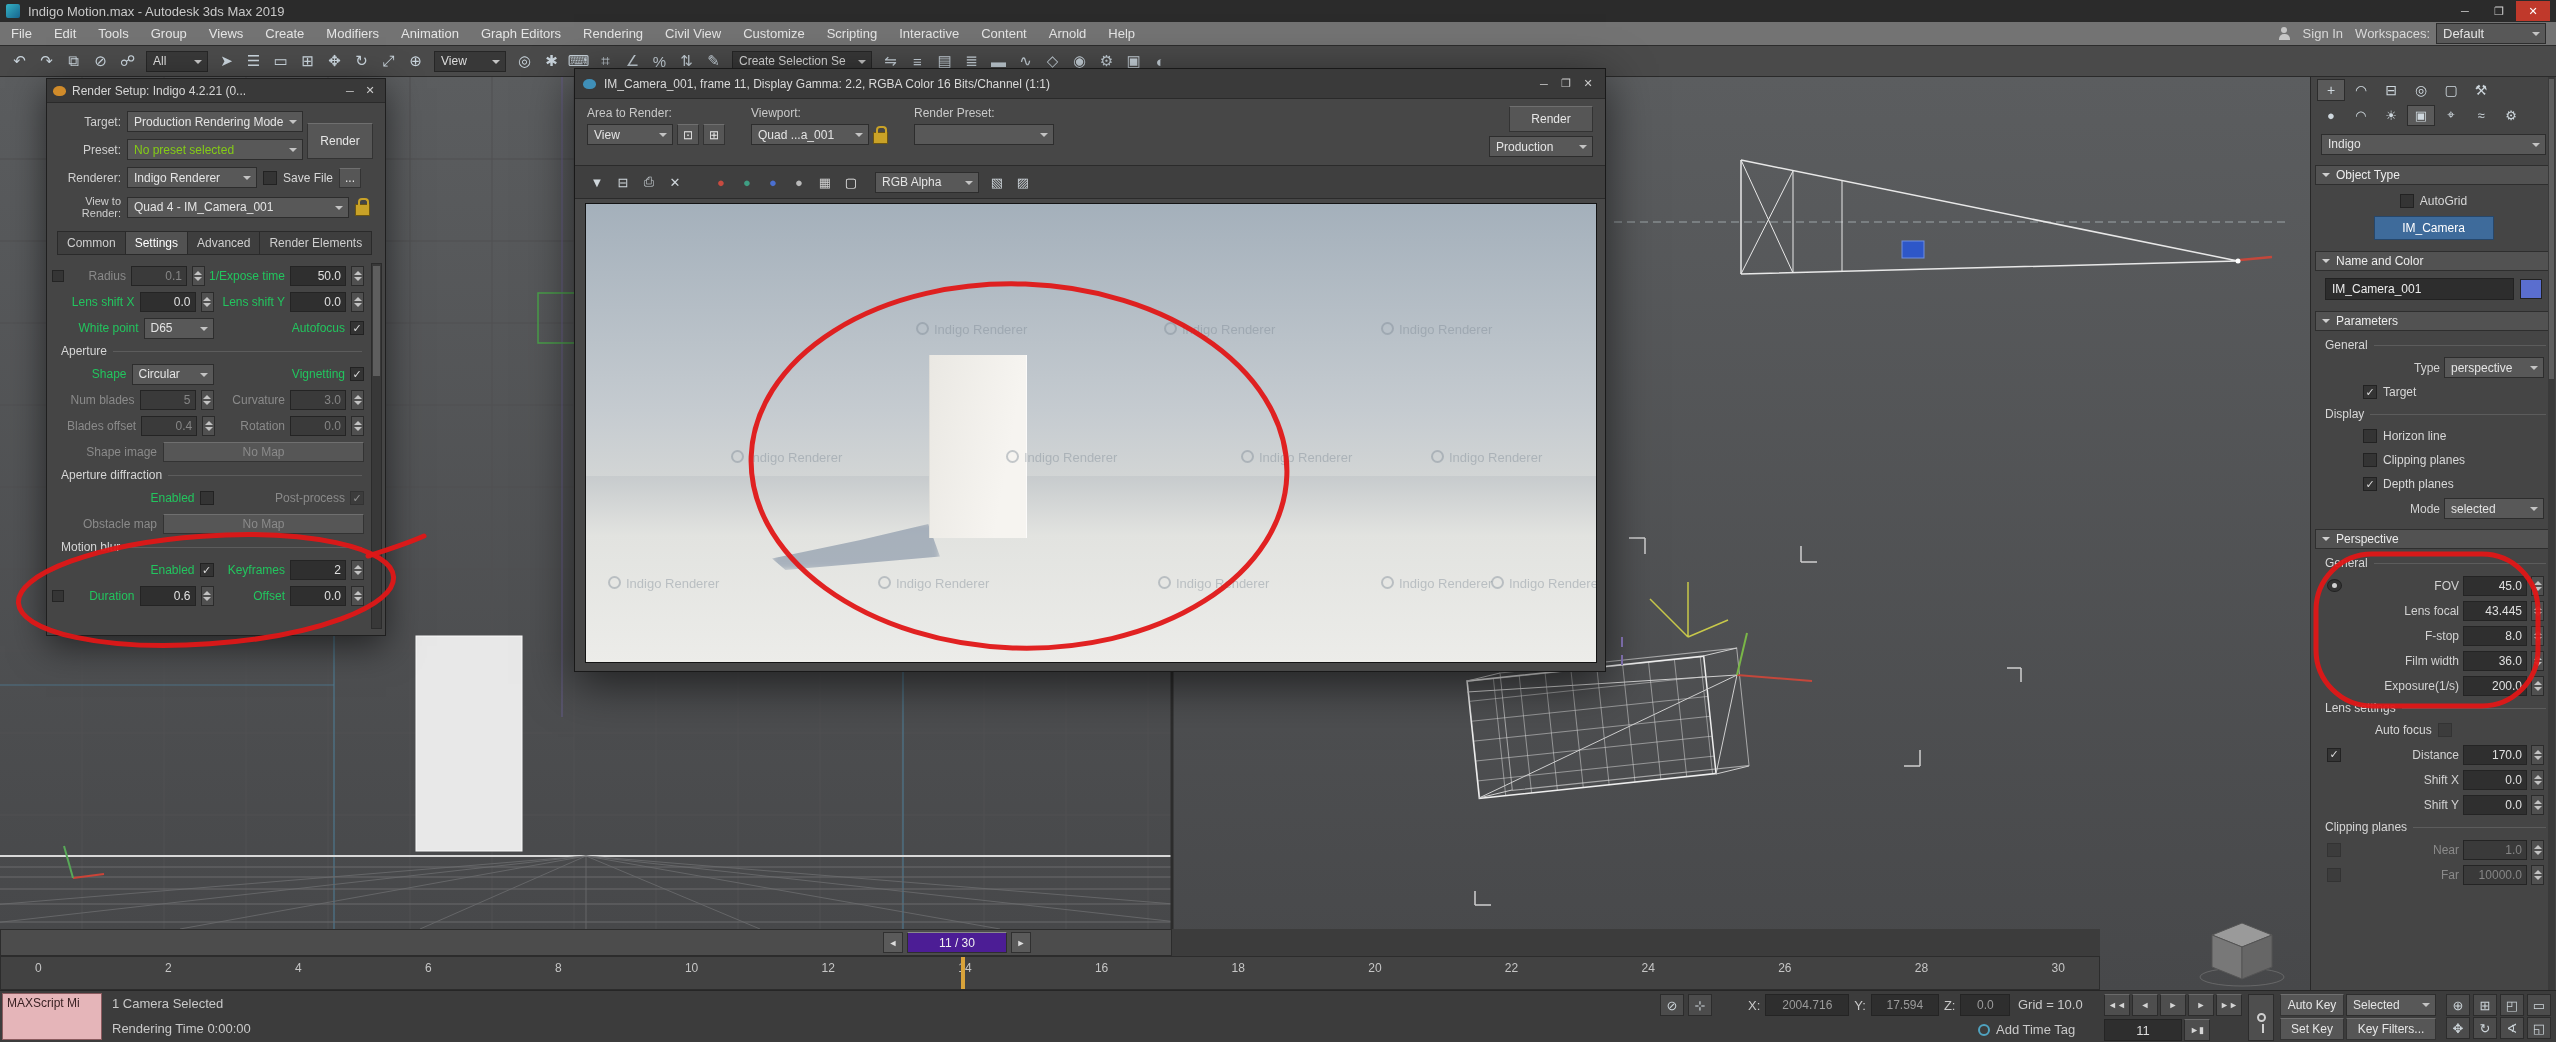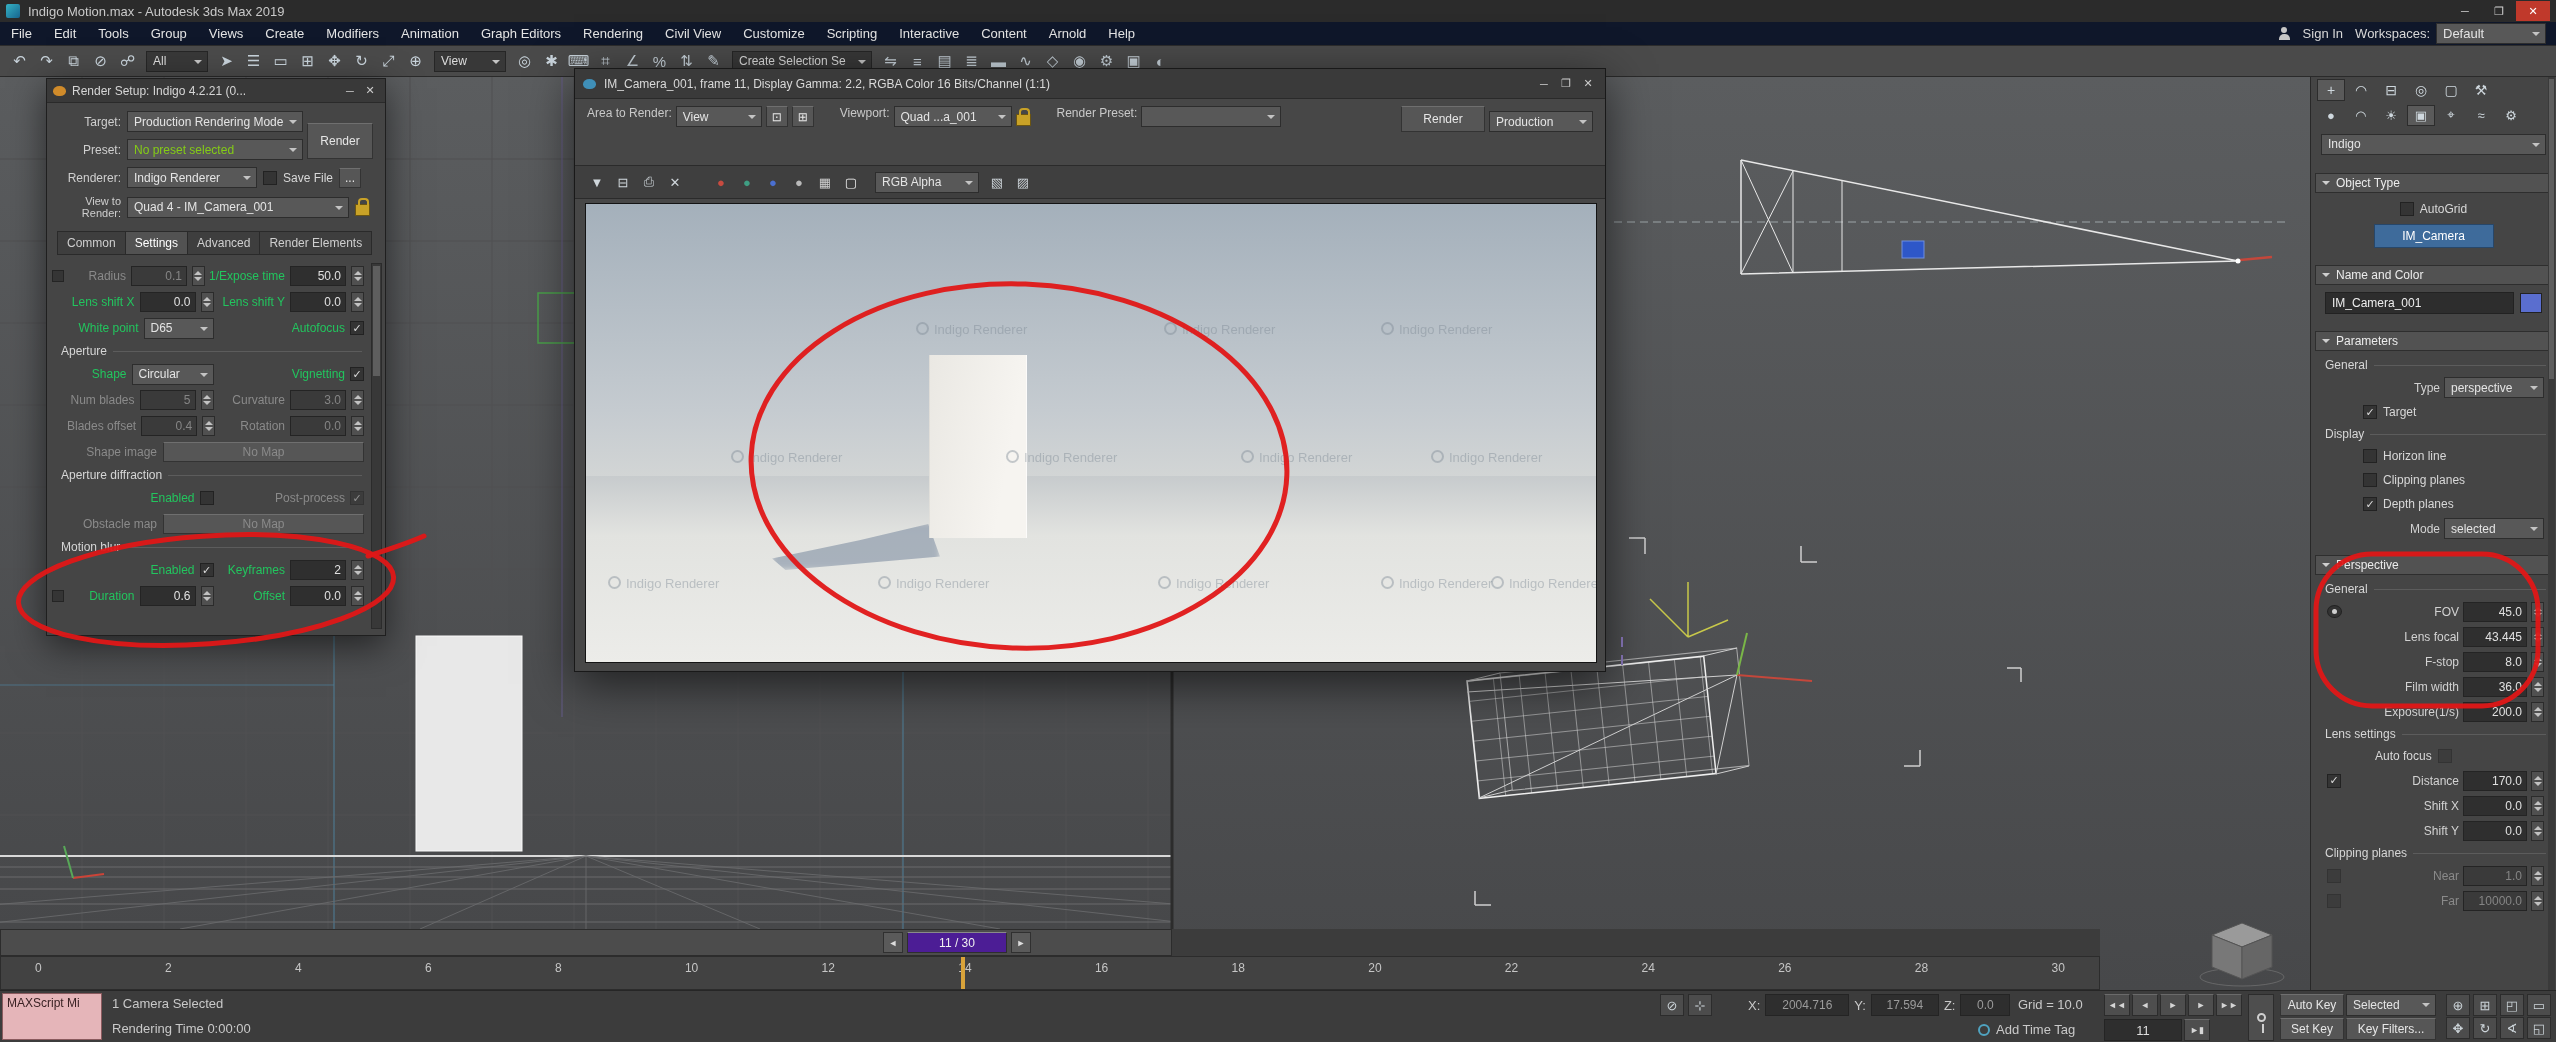--- a/index.html
+++ b/index.html
@@ -6,21 +6,21 @@
   *{box-sizing:border-box}
   .screen{position:relative;width:2556px;height:1042px;background:#3a3a3a;overflow:hidden;
     font-family:"Liberation Sans",sans-serif;font-size:13px;color:#d8d8d8;-webkit-font-smoothing:antialiased}
 
   
   .titlebar{position:absolute;left:0;top:0;width:100%;height:22px;background:#2b2b2b;display:flex;align-items:center;gap:8px;padding:0 6px;color:#c9c9c9;font-size:13px}
   .appicon{width:14px;height:14px;border-radius:2px;background:linear-gradient(135deg,#35b2c4,#16648f)}
   .win-btns{margin-left:auto;display:flex}
   .win-btn{width:34px;height:20px;display:flex;align-items:center;justify-content:center;color:#cfcfcf;font-size:11px}
   .win-btn.close{background:#c0392b;color:#fff}
-  .menubar{position:absolute;left:0;top:22px;width:100%;height:24px;background:#0f172a;display:flex;align-items:center;font-size:13px;border-bottom:1px solid #2c2c2c}
+  .menubar{position:absolute;left:0;top:22px;width:100%;height:24px;background:#737373;display:flex;align-items:center;font-size:13px;border-bottom:1px solid #2c2c2c}
   .menu-items{display:flex;align-items:center}
   .mi{padding:0 11px;color:#e4e4e4}
   .mb-right{margin-left:auto;display:flex;align-items:center;gap:12px;padding-right:10px}
   .person{width:13px;height:13px;position:relative}
   .person::before{content:"";position:absolute;left:3.5px;top:0;width:6px;height:6px;border-radius:50%;background:#c6c6c6}
   .person::after{content:"";position:absolute;left:1px;top:7px;width:11px;height:6px;border-radius:5px 5px 0 0;background:#c6c6c6}
   .ws-box{display:flex;align-items:center;gap:6px}
   .toolbar{position:absolute;left:0;top:46px;width:100%;height:31px;background:#4a4a4a;display:flex;align-items:center;gap:1px;padding:0 6px;border-bottom:1px solid #2a2a2a}
   .tbicon{width:27px;height:25px;display:flex;align-items:center;justify-content:center;color:#c9d4dc;font-size:15px}
   .tb-dd{height:21px;background:#383838;border:1px solid #262626;display:flex;align-items:center;padding:0 18px 0 6px;position:relative;color:#ddd;font-size:12px;margin:0 4px}
@@ -62,21 +62,21 @@
   
   .cmdpanel{position:absolute;right:0;top:77px;width:246px;height:913px;background:#454545;border-left:1px solid #282828;font-size:12px}
   .cp-tabs{height:26px;display:flex;align-items:center;gap:2px;padding:2px 6px}
   .cp-tab{width:28px;height:22px;display:flex;align-items:center;justify-content:center;color:#cfd8de;font-size:14px}
   .cp-tab.on{background:#5a5a5a;border:1px solid #2c2c2c}
   .cp-cats{height:24px;display:flex;align-items:center;gap:2px;padding:0 6px}
   .cp-cat{width:28px;height:21px;display:flex;align-items:center;justify-content:center;color:#cfd8de;font-size:13px}
   .cp-cat.on{background:#5a5a5a;border:1px solid #2c2c2c}
   .cp-ddrow{height:34px;display:flex;align-items:center;padding:0 10px}
   .cp-dd{width:100%}
-  .rollout{margin:12px 4px 6px}
+  .rollout{margin:4px 4px 6px}
   .rhead{height:20px;background:#525252;border:1px solid #2e2e2e;display:flex;align-items:center;gap:6px;padding:0 6px;color:#ececec;font-size:12px}
   .tri{border:4px solid transparent;border-top-color:#cfcfcf;margin-top:4px}
   .rbody{padding:4px 0 2px}
   .cp-row{display:flex;align-items:center;height:24px;gap:6px;padding:0 10px}
   .cp-row.center{justify-content:center}
   .cp-row.ind{padding-left:48px;justify-content:flex-start}
   .cam-btn{width:120px;height:24px;background:#3e6b9b;border:1px solid #27476a;color:#fff;font-size:12px}
   .namefield{flex:1;height:22px;background:#2d2d2d;border:1px solid #222;display:flex;align-items:center;padding:0 6px;color:#eee}
   .swatch{width:22px;height:20px;background:#5a6ecf;border:1px solid #222;flex:none}
   .cp-prow{display:flex;align-items:center;height:25px;gap:4px;padding:0 8px 0 12px}
@@ -108,21 +108,21 @@
   .mini-cb{position:absolute;left:1px;top:7px;width:12px;height:12px;background:#353535;border:1px solid #242424}
   .map-btn{flex:1;height:20px;margin-right:4px}
   .map-btn.dim{color:#8a8a8a}
   .rs-scroll{position:absolute;right:3px;top:184px;bottom:6px;width:11px;background:#383838;border:1px solid #2b2b2b}
   .rs-scroll .thumb{position:absolute;left:1px;top:2px;width:7px;height:110px;background:#5e5e5e}
 
   
   .framewin{position:absolute;left:574px;top:68px;width:1032px;height:604px;background:#474747;border:1px solid #191919;box-shadow:0 12px 44px rgba(0,0,0,.6);z-index:40;font-size:12px}
   .fw-title{height:30px;background:#3a3a3a;display:flex;align-items:center;gap:8px;padding:0 8px;border-bottom:1px solid #2a2a2a;color:#d9d9d9}
   .fw-controls{position:absolute;left:0;top:30px;width:100%;height:64px;display:flex;align-items:flex-start;gap:26px;padding:7px 12px}
-  .fw-col{display:flex;flex-direction:row;gap:4px}
+  .fw-col{display:flex;flex-direction:column;gap:4px}
   .fw-lab{font-size:12px;color:#c9c9c9}
   .fw-ctl{display:flex;align-items:center;gap:4px}
   .mini-btn{width:22px;height:21px}
   .fw-toolbar{position:absolute;left:0;top:96px;width:100%;height:34px;background:#3f3f3f;border-top:1px solid #2b2b2b;border-bottom:1px solid #2b2b2b;display:flex;align-items:center;gap:6px;padding:0 10px}
   .fwicon{width:24px;height:24px;display:flex;align-items:center;justify-content:center;color:#cfd6db;font-size:13px}
   .ch-red{color:#c84b40}.ch-green{color:#3f9e83}.ch-blue{color:#4a6fd0}.ch-mono{color:#b9b9b9}
   .ch-alpha{color:#cfcfcf}.ch-swatch{color:#f2f2f2}
   .fw-image{position:absolute;left:10px;top:134px;width:1012px;height:460px;border:1px solid #141414;background:#b4bec6;overflow:hidden}
   .sky{position:absolute;left:0;top:0;right:0;height:272px;background:linear-gradient(#a4b0bb,#c5cbd0 76%,#d2d5d5)}
   .ground{position:absolute;left:0;top:272px;right:0;bottom:0;background:linear-gradient(#c7cbcd,#e2e3e0 32%,#ecece9)}

